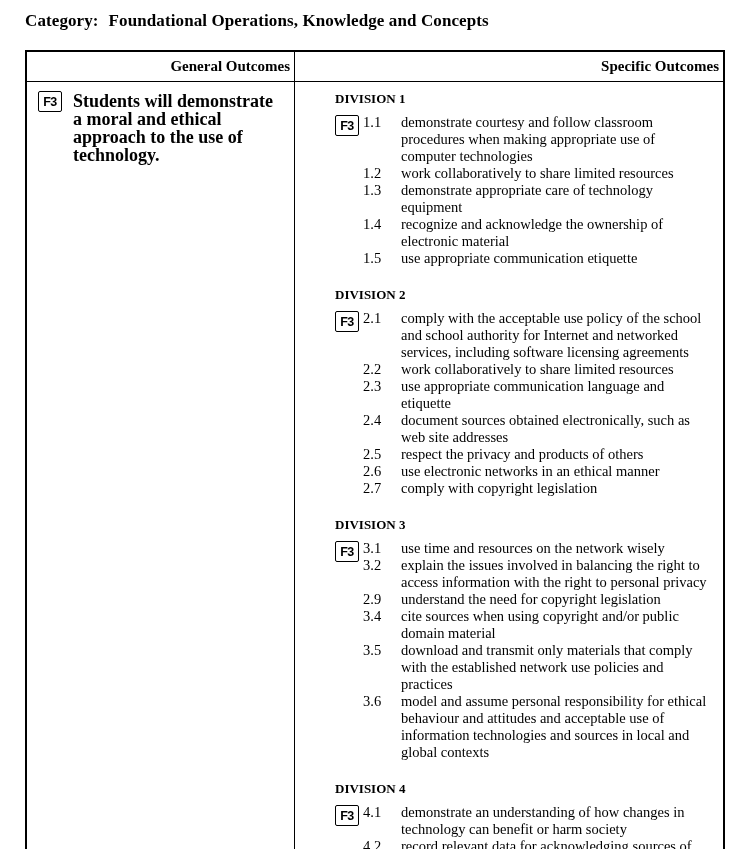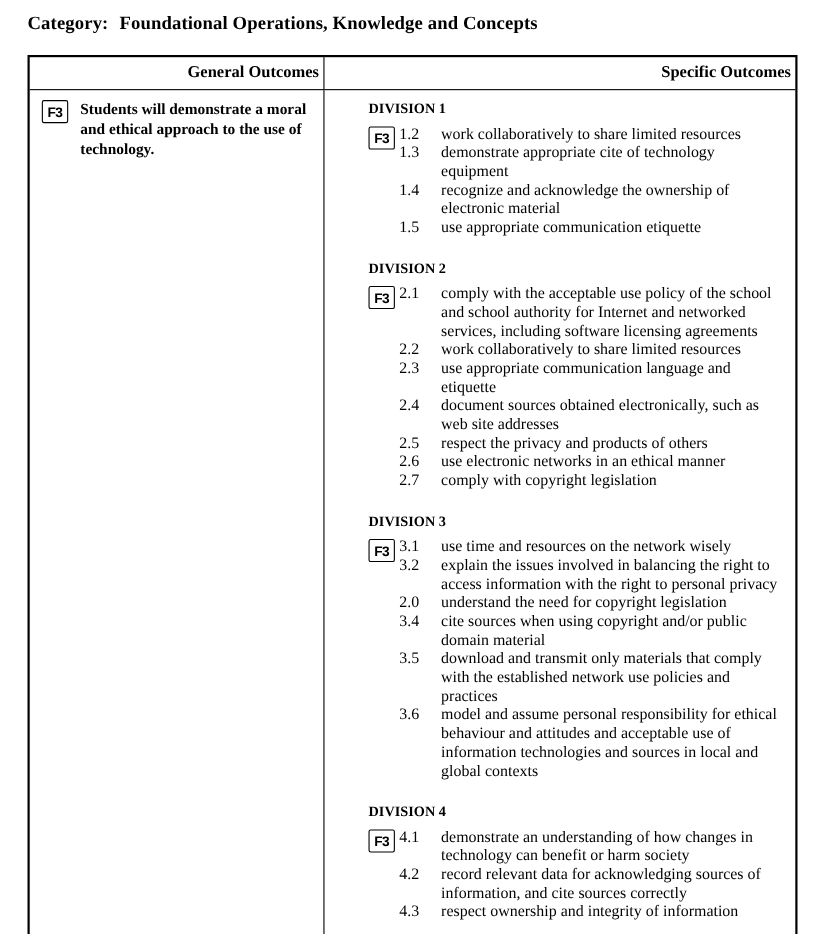--- a/index.html
+++ b/index.html
@@ -43,21 +43,21 @@
 
   .f3-badge {
     display: inline-flex; align-items: center; justify-content: center;
     width: 24px; height: 21px; flex: none;
     border: 1.5px solid #000; border-radius: 2px;
     font-family: "Liberation Sans", sans-serif;
     font-weight: bold; font-size: 12.5px; letter-spacing: -0.5px;
     background: #fff;
   }
   .general-text {
-    font-weight: bold; font-size: 14px; line-height: 18px;
+    font-weight: bold; font-size: 18px; line-height: 18px;
     max-width: 212px; margin-top: 1px;
   }
 
   .division { margin-top: 20px; }
   .division:first-child { margin-top: 0; }
   .division-title { font-size: 13px; font-weight: bold; margin-bottom: 7px; }
   .division-items { position: relative; padding-left: 28px; }
   .division-badge { position: absolute; left: 0; top: 1px; }
   .items { list-style: none; }
   .item { display: flex; font-size: 14.5px; line-height: 17px; }
@@ -84,29 +84,33 @@
         <span class="f3-badge">F3</span>
         <p class="general-text">Students will demonstrate a moral and ethical approach to the use of technology.</p>
       </div>
 
       <div class="cell-right" id="divisions-root">
   <section class="division">
     <h2 class="division-title">DIVISION 1</h2>
     <div class="division-items">
       <span class="f3-badge division-badge">F3</span>
       <ol class="items">
+  <li class="item">
+    <span class="item-num">1.1</span>
+    <span class="item-text">demonstrate courtesy and follow classroom procedures when making appropriate use of computer technologies</span>
+  </li>
 
   <li class="item">
     <span class="item-num">1.2</span>
     <span class="item-text">work collaboratively to share limited resources</span>
   </li>
 
   <li class="item">
     <span class="item-num">1.3</span>
-    <span class="item-text">demonstrate appropriate cite of technology equipment</span>
+    <span class="item-text">demonstrate appropriate care of technology equipment</span>
   </li>
 
   <li class="item">
     <span class="item-num">1.4</span>
     <span class="item-text">recognize and acknowledge the ownership of electronic material</span>
   </li>
 
   <li class="item">
     <span class="item-num">1.5</span>
     <span class="item-text">use appropriate communication etiquette</span>
@@ -167,21 +171,21 @@
     <span class="item-num">3.1</span>
     <span class="item-text">use time and resources on the network wisely</span>
   </li>
 
   <li class="item">
     <span class="item-num">3.2</span>
     <span class="item-text">explain the issues involved in balancing the right to access information with the right to personal privacy</span>
   </li>
 
   <li class="item">
-    <span class="item-num">2.0</span>
+    <span class="item-num">2.9</span>
     <span class="item-text">understand the need for copyright legislation</span>
   </li>
 
   <li class="item">
     <span class="item-num">3.4</span>
     <span class="item-text">cite sources when using copyright and/or public domain material</span>
   </li>
 
   <li class="item">
     <span class="item-num">3.5</span>

